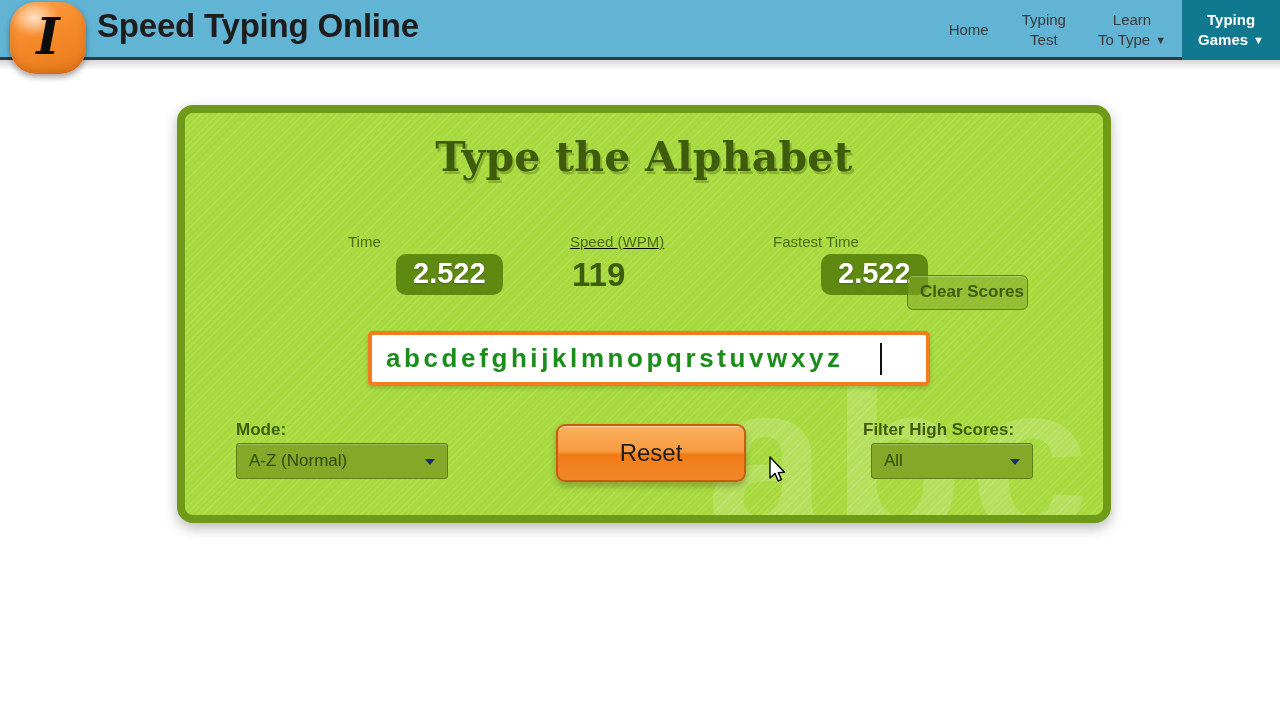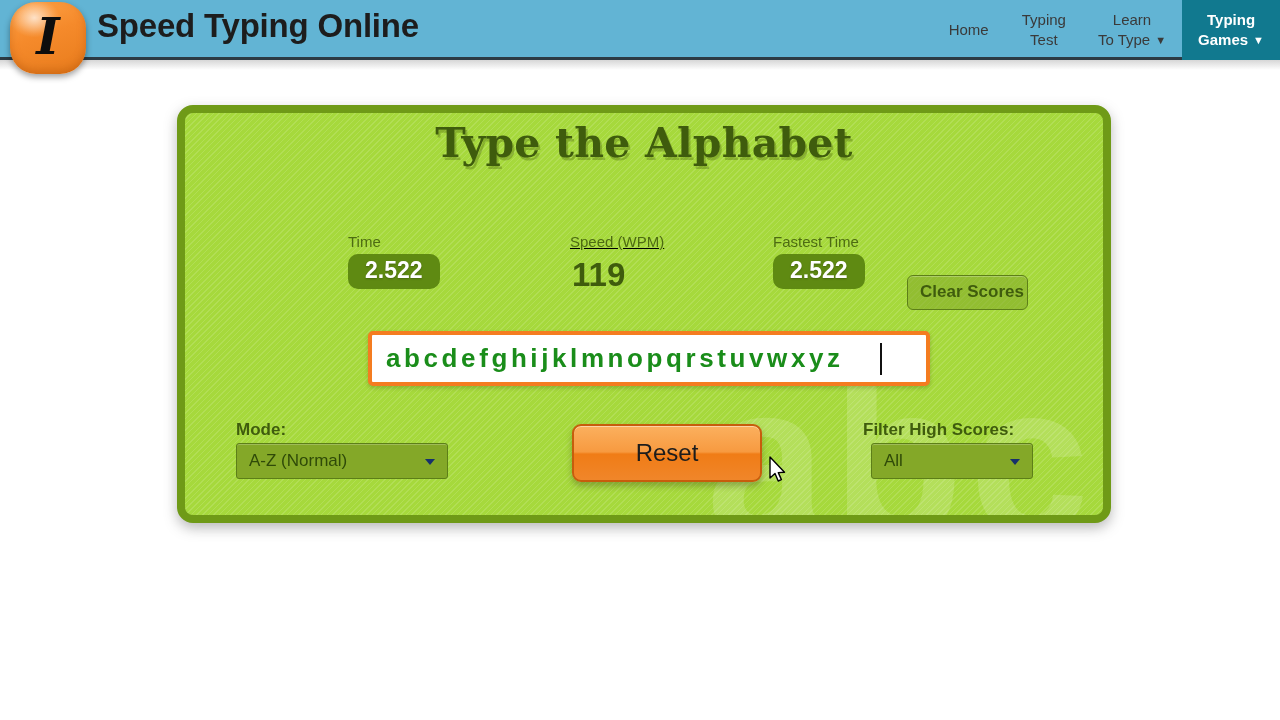--- a/index.html
+++ b/index.html
@@ -150,21 +150,21 @@
   #panel-inner {
     position: relative;
     width: 100%;
     height: 100%;
   }
 
   #game-title {
     position: absolute;
     left: 0;
     right: 0;
-    top: 6px;
+    top: 20px;
     text-align: center;
     font-family: "DejaVu Serif", serif;
     font-weight: 700;
     font-size: 41px;
     color: #3f5c0d;
     text-shadow: 2px 3px 0 rgba(70,95,10,0.33);
     letter-spacing: 0.2px;
   }
 
   
@@ -180,25 +180,26 @@
     font-size: 15px;
     color: #4d6b12;
     margin-bottom: 4px;
     white-space: nowrap;
   }
   .stat-value-box {
     display: inline-block;
     background: #5f8a12;
     border-radius: 10px;
     color: #ffffff;
-    font-size: 23px;
+    font-size: 29px;
     font-weight: 700;
     padding: 4px 17px 7px 17px;
     line-height: 1.05;
     text-shadow: 0 1px 2px rgba(0,0,0,0.25);
+    margin-left: 48px;
   }
   .stat-value-plain {
     display: inline-block;
     color: #3f5c0d;
     font-size: 33px;
     font-weight: 700;
     padding: 4px 2px 7px 2px;
     line-height: 1.05;
   }
   #stat-time    { left: 163px; top: 0; }
@@ -303,21 +304,20 @@
     border: 2px solid #c75d0c;
     border-radius: 9px;
     background: linear-gradient(to bottom, #fbb05e 0%, #f79a40 48%, #f07c16 52%, #f0862a 100%);
     color: #1c1c1c;
     font-size: 24px;
     display: flex;
     align-items: center;
     justify-content: center;
     cursor: pointer;
     box-shadow: 0 4px 6px rgba(60,60,30,0.35), inset 0 1px 0 rgba(255,255,255,0.45);
-    margin-left: 16px;
   }
 
   
   #mouse-cursor {
     position: absolute;
     left: 768px;
     top: 456px;
     width: 20px;
     height: 30px;
     pointer-events: none;

